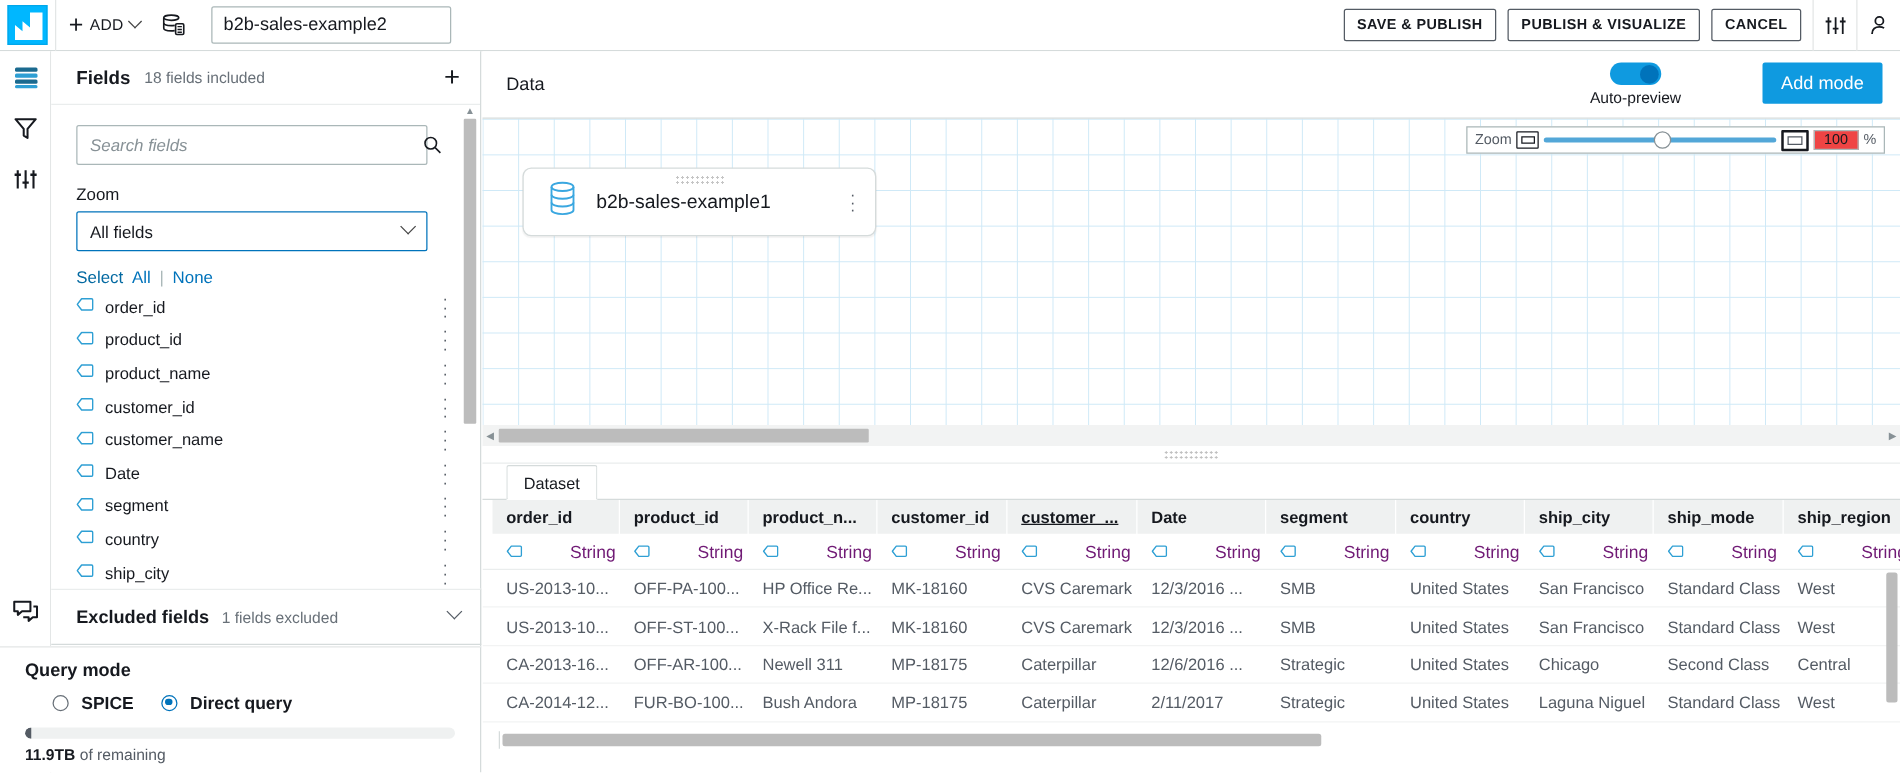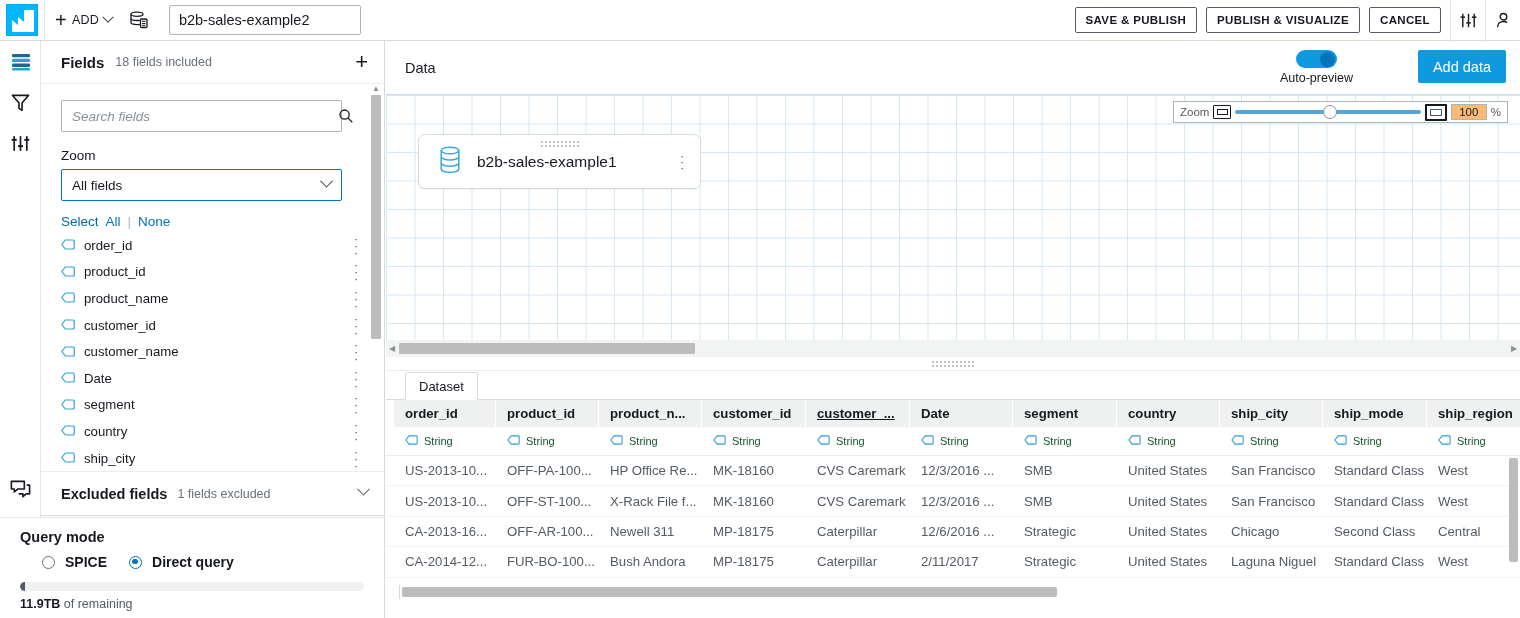--- a/index.html
+++ b/index.html
@@ -253,21 +253,21 @@
   .zoom-slider { flex: 1; height: 14px; position: relative; cursor: pointer; }
   .zoom-track {
     position: absolute; top: 5px; left: 0; right: 0; height: 4px;
     background: #53a7d8; border-radius: 2px;
   }
   .zoom-knob {
     position: absolute; top: 0; left: 47%; width: 14px; height: 14px;
     border-radius: 50%; background: #fff; border: 1.6px solid #879196; cursor: grab;
   }
   .zoom-num {
-    width: 36px; height: 16px; border: 1px solid #aab7b8; background: #fdba74;
+    width: 36px; height: 16px; border: 1px solid #aab7b8; background: #ef4444;
     font-size: 11.5px; text-align: center; color: #16191f;
     font-family: "Liberation Sans", sans-serif; padding: 0;
   }
   .zoom-pct { font-size: 11.5px; color: #545b64; }
 
   
   .canvas-hscroll {
     position: absolute; left: 386px; top: 340px; width: 1134px; height: 17px;
     background: #f2f3f3; display: flex; align-items: center;
   }
@@ -305,21 +305,21 @@
   .grid { position: absolute; left: 0; top: 0; }
   .ghead { display: flex; height: 27px; padding-left: 8px; }
   .gtype { display: flex; height: 29px; padding-left: 8px; border-bottom: 1px solid #eaeded;}
   .gcell-h {
     background: #eff1f1; margin-right: 1px; display: flex; align-items: center;
     padding-left: 11px; font-size: 13.2px; font-weight: 700; color: #16191f;
     white-space: nowrap; overflow: hidden; cursor: pointer;
   }
   .gcell-t {
     display: flex; align-items: center; padding-left: 11px; margin-right: 1px;
-    font-size: 11px; color: #14532d; white-space: nowrap;
+    font-size: 14px; color: #701a75; white-space: nowrap; gap: 32px;
   }
   .gtype-ic { margin-right: 6px; }
   .grow { display: flex; height: 30.4px; padding-left: 8px; border-bottom: 1px solid #f2f3f3; }
   .gcell {
     display: flex; align-items: center; padding-left: 11px; margin-right: 1px;
     font-size: 13.2px; color: #545b64; white-space: nowrap; overflow: hidden;
   }
   .grid-vscroll {
     position: absolute; right: 2px; top: 58px; width: 9px; height: 104px;
     background: #bcbcbc; border-radius: 2px; cursor: grab;
@@ -587,21 +587,21 @@
     </div>
   </div>
 
   <div class="data-header">
     <span class="data-title">Data</span>
     <div class="dh-right">
       <div class="toggle-wrap">
         <div class="toggle"></div>
         <span class="toggle-text">Auto-preview</span>
       </div>
-      <button class="add-data-btn">Add data</button>
+      <button class="add-data-btn">Add mode</button>
     </div>
   </div>
 
   <div class="canvas">
     <div class="node">
       <div class="node-grip"></div>
       <span style="margin-left:18px">
         <svg width="26" height="30" viewBox="0 0 26 30">
           <ellipse cx="13" cy="5.5" rx="8.8" ry="3.3" fill="none" stroke="#3aa7e0" stroke-width="1.5"></ellipse>
           <path d="M4.2 5.5 V24 C4.2 25.9 8.1 27.3 13 27.3 C17.9 27.3 21.8 25.9 21.8 24 V5.5" fill="none" stroke="#3aa7e0" stroke-width="1.5"></path>

